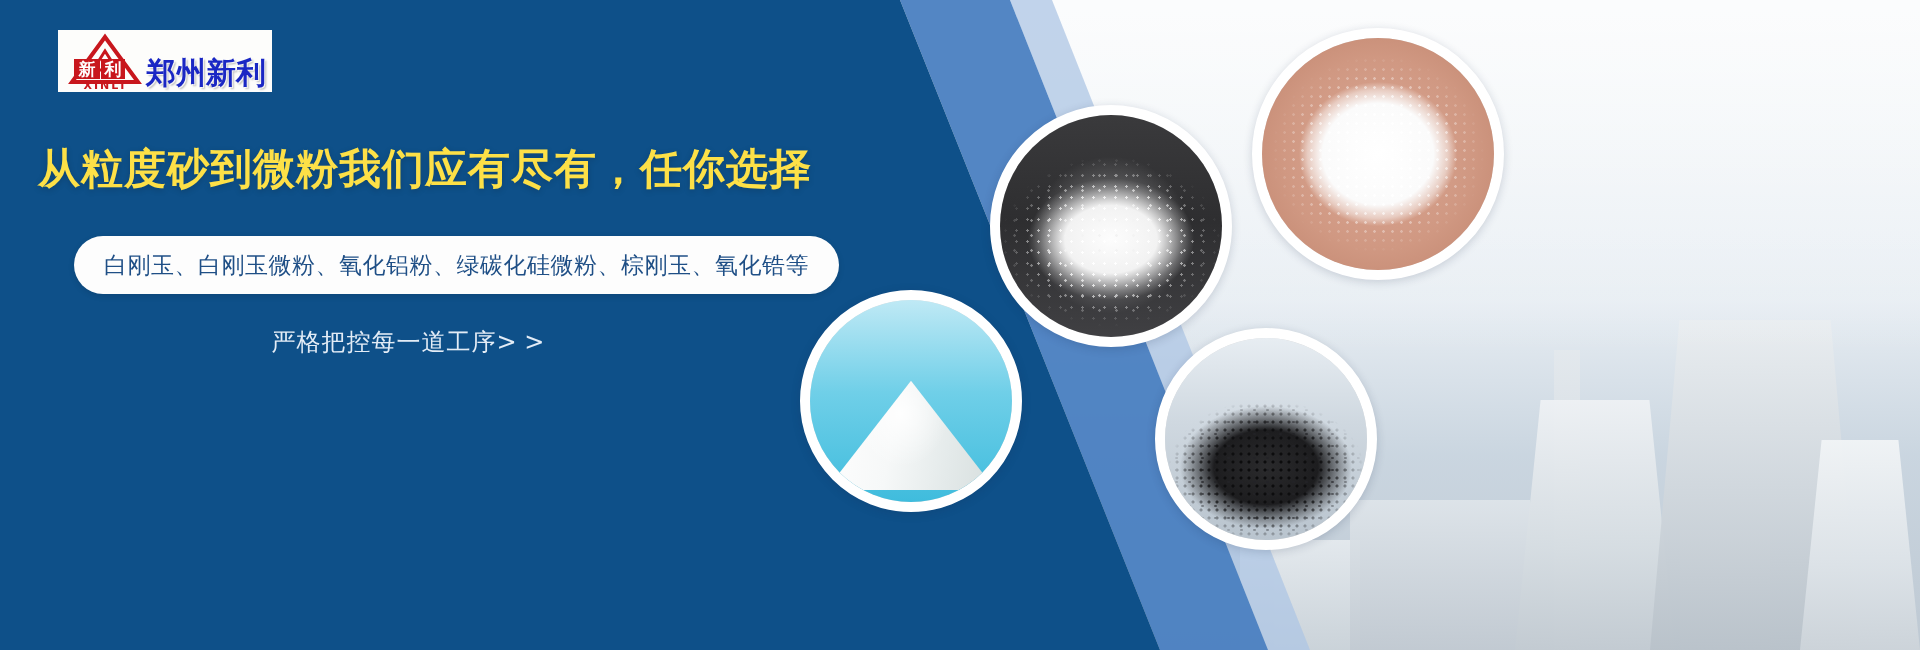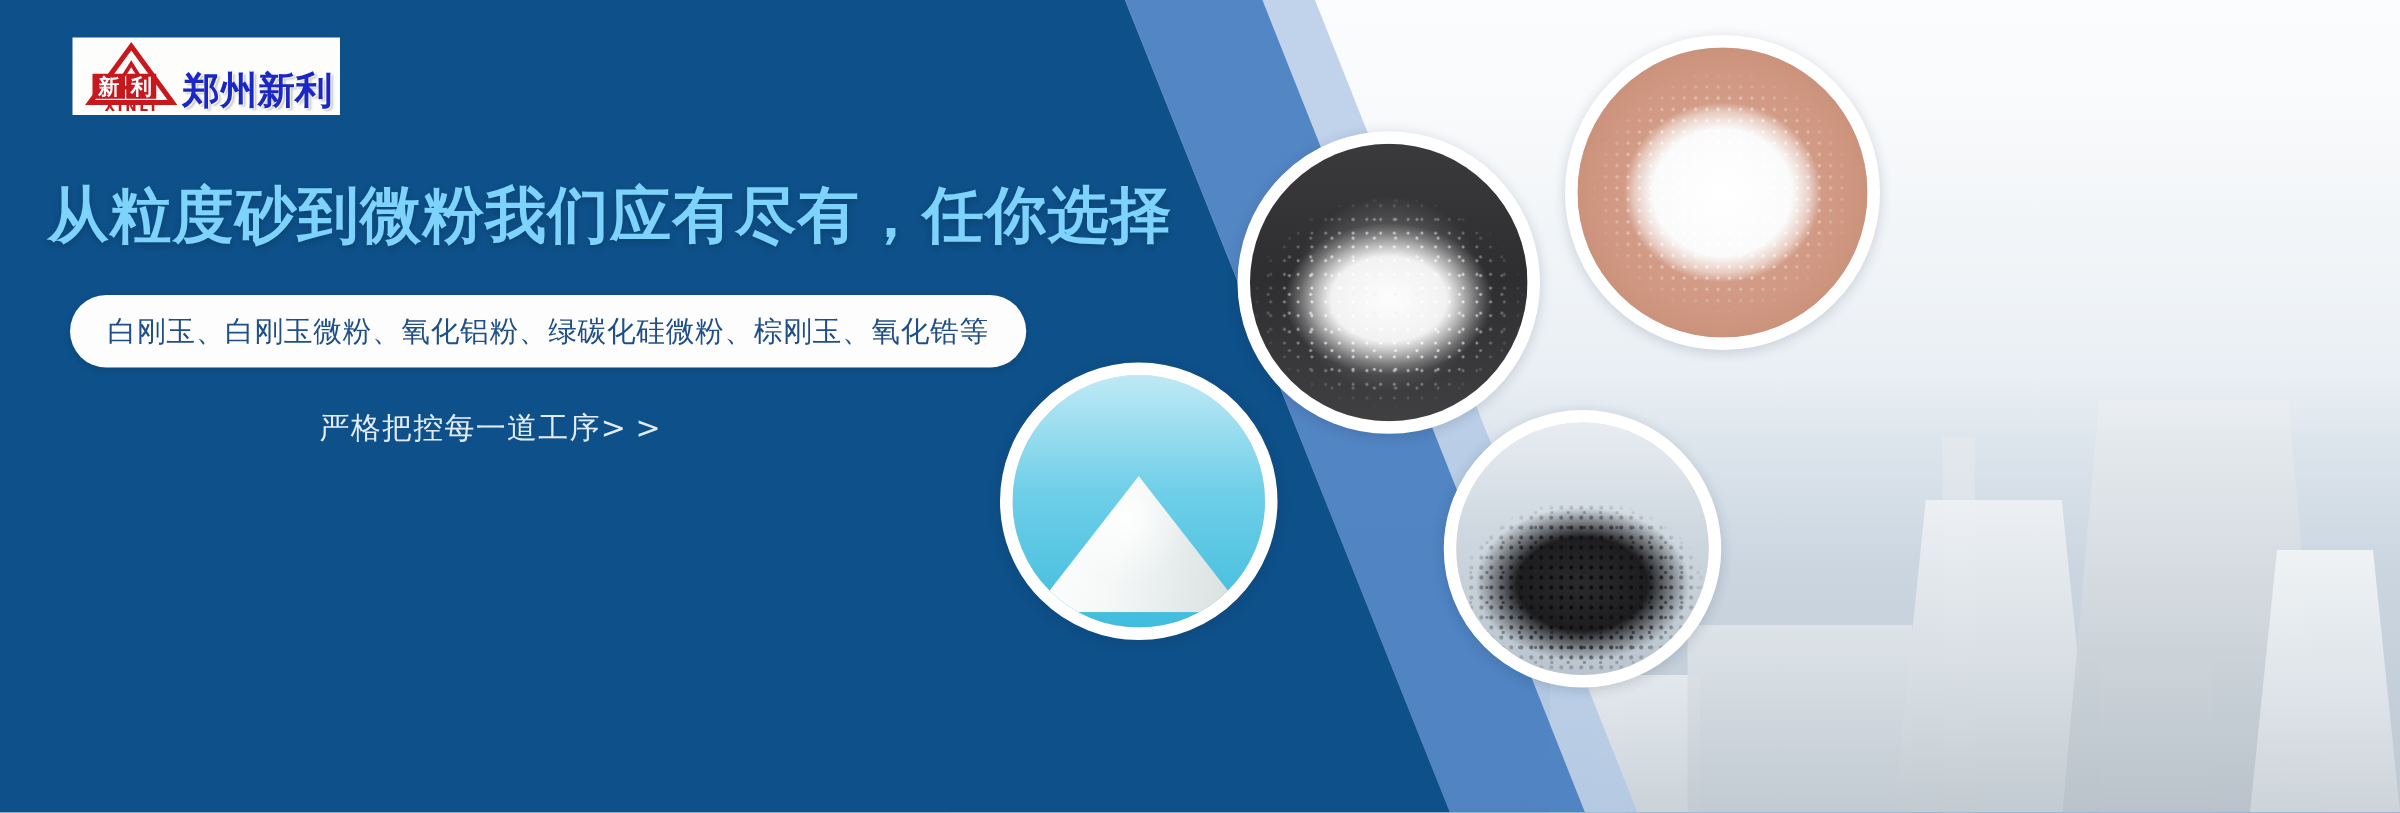--- a/index.html
+++ b/index.html
@@ -190,51 +190,51 @@
     white-space:nowrap;
     text-shadow:1px 1px 0 rgba(255,255,255,.8), 2px 2px 2px rgba(0,0,0,.25);
     margin-top:24px;
   }
 
   
   .headline{
     position:absolute; left:38px; top:146px;
     font-family:"DejaVu Sans","Liberation Sans",sans-serif;
     font-weight:700;
-    font-size:49px;
+    font-size:42px;
     line-height:1.1;
-    color:#7dd3fc;
+    color:#fde047;
     letter-spacing:1px;
     white-space:nowrap;
     text-shadow:0 2px 6px rgba(0,0,0,.18);
     text-align:right;
   }
 
   
   .pill{
-    position:absolute; left:56px; top:236px;
+    position:absolute; left:74px; top:236px;
     height:58px;
     min-width:672px;
     background:#fdfdfd;
     border-radius:29px;
     display:flex; align-items:center; justify-content:center;
     padding:0 30px;
     box-shadow:0 2px 6px rgba(0,0,0,.12);
   }
   .pill-text{
     font-family:"DejaVu Sans","Liberation Sans",sans-serif;
     font-size:23px;
     color:#1f4f86;
     letter-spacing:.5px;
     white-space:nowrap;
   }
 
   
   .tagline{
-    position:absolute; left:56px; top:326px;
+    position:absolute; left:72px; top:326px;
     width:672px;
     text-align:center;
     font-family:"DejaVu Sans","Liberation Sans",sans-serif;
     font-size:24px;
     color:#e3ecf6;
     letter-spacing:1px;
     white-space:nowrap;
   }
   .tagline .arrows{ letter-spacing:0px; }
 </style>

